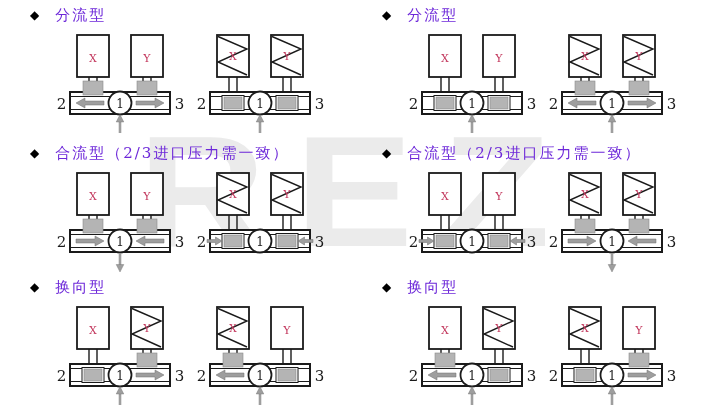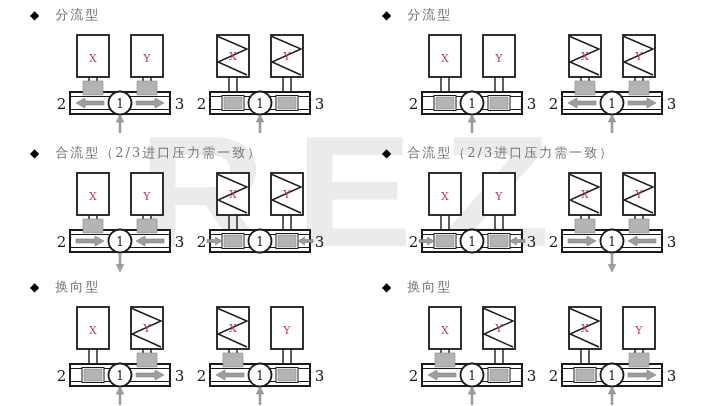--- a/index.html
+++ b/index.html
@@ -37,22 +37,22 @@
     align-items:center;
     height:18px;
   }
   .bullet{
     font-size:12px;
     color:#000;
     margin-right:16px;
     font-family:"DejaVu Sans", sans-serif;
   }
   .title{
-    font-size:13px;
-    color:#737373;
+    font-size:15px;
+    color:#6d28d9;
     letter-spacing:2px;
     white-space:nowrap;
   }
   .diagrams{
     display:flex;
     gap:4px;
     margin-top:10px;
     padding-left:26px;
   }
   svg text{font-family:"DejaVu Serif", serif;}

